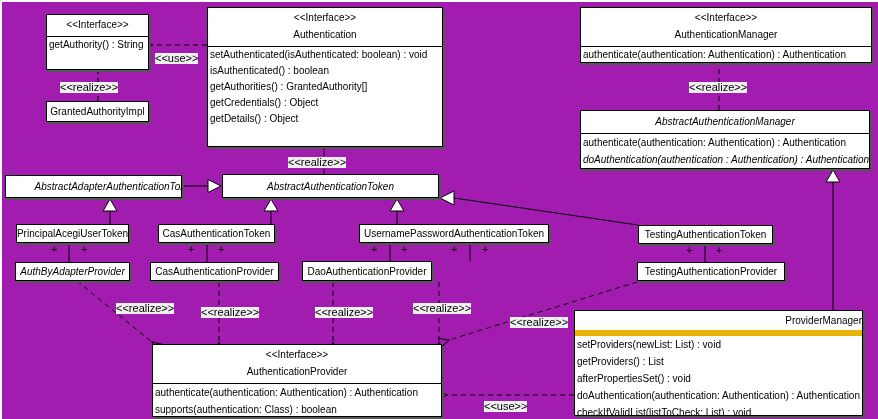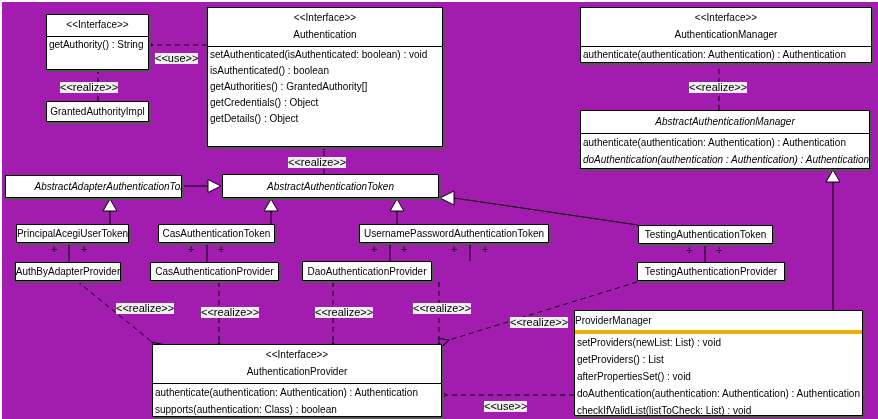--- a/index.html
+++ b/index.html
@@ -13,21 +13,21 @@
     position:absolute;background:#fff;border:1px solid #000;
     box-shadow:2px 2px 0 #555;font-size:10px;overflow:hidden;box-sizing:border-box;
   }
   .hdr{border-bottom:1px solid #000;text-align:center;padding:2px 0 3px 0;}
   .stereo{height:16px;line-height:16px;white-space:nowrap;}
   .cname{height:17px;line-height:17px;white-space:nowrap;}
   .nameonly{display:flex;align-items:center;justify-content:center;text-align:center;white-space:nowrap;}
   .m{height:16px;line-height:16px;white-space:nowrap;padding-left:2px;}
   .lh17 .m{height:17px;line-height:17px;}
   .it{font-style:italic;}
-  .hdr-solo{border-bottom:4px solid #eab308;text-align:left;height:19px;line-height:19px;white-space:nowrap;}
+  .hdr-solo{border-bottom:6px solid #eab308;text-align:right;height:19px;line-height:19px;white-space:nowrap;}
   .hdr-solo2{border-bottom:1px solid #000;text-align:center;height:22px;line-height:22px;white-space:nowrap;}
   .lbl{position:absolute;font-size:11px;white-space:nowrap;background:#f0f0f0;line-height:11px;}
   .plus{background:transparent;font-size:11px;}
 </style>
 </head>
 <body>
 
 <div id="canvas">
 
   <svg id="wires" width="878" height="419" viewBox="0 0 878 419">
@@ -119,21 +119,21 @@
   <div class="box nameonly" style="left:156px;top:222px;width:117px;height:19px;">
     <span>CasAuthenticationToken</span>
   </div>
   <div class="box nameonly" style="left:636px;top:223px;width:135px;height:19px;">
     <span>TestingAuthenticationToken</span>
   </div>
   <div class="box nameonly" style="left:357px;top:222px;width:190px;height:19px;">
     <span>UsernamePasswordAuthenticationToken</span>
   </div>
 
-  <div class="box nameonly" style="left:13px;top:260px;width:106px;height:19px;">
+  <div class="box nameonly" style="left:13px;top:260px;width:115px;height:19px;font-style:italic;">
     <span>AuthByAdapterProvider</span>
   </div>
   <div class="box nameonly" style="left:148px;top:260px;width:129px;height:19px;">
     <span>CasAuthenticationProvider</span>
   </div>
   <div class="box nameonly" style="left:300px;top:259px;width:130px;height:20px;">
     <span>DaoAuthenticationProvider</span>
   </div>
   <div class="box nameonly" style="left:635px;top:260px;width:148px;height:19px;">
     <span>TestingAuthenticationProvider</span>

